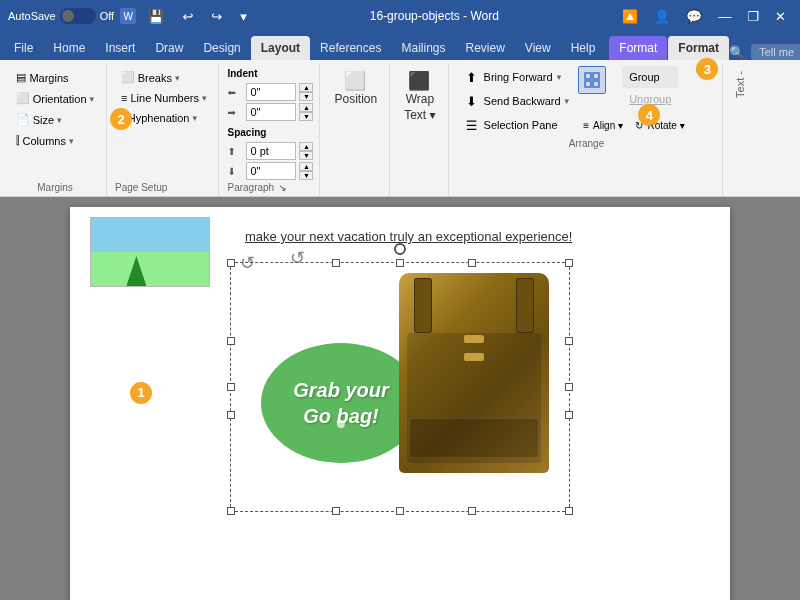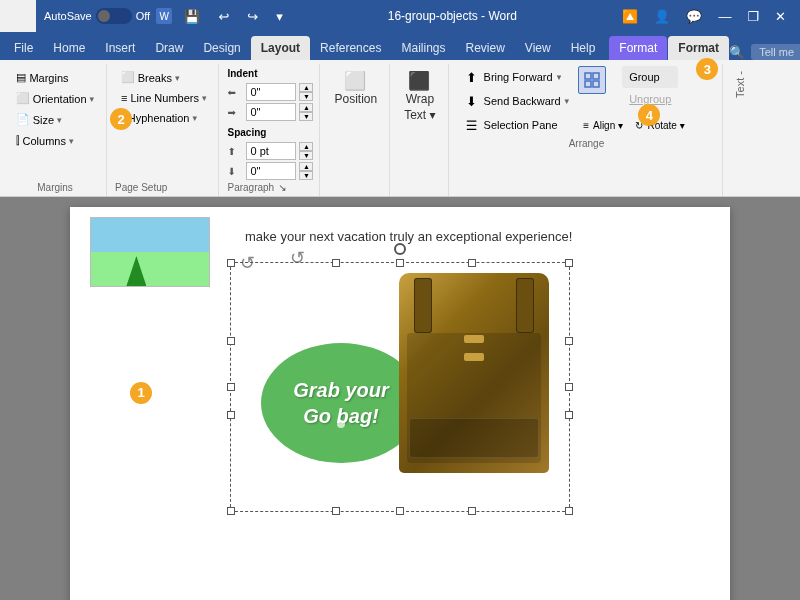--- a/index.html
+++ b/index.html
@@ -7,21 +7,20 @@
 
     
     .title-bar {
       background: #2b579a;
       height: 32px;
       display: flex;
       align-items: center;
       justify-content: space-between;
       padding: 0 8px;
       color: white;
-      margin-left: 36px;
     }
     .title-bar-left { display: flex; align-items: center; gap: 6px; }
     .title-bar-center { font-size: 12px; color: white; flex: 1; text-align: center; }
     .title-bar-right { display: flex; align-items: center; gap: 4px; }
     .autosave-area { display: flex; align-items: center; gap: 4px; font-size: 11px; }
     .autosave-toggle { background: #1e4080; border-radius: 10px; width: 36px; height: 16px; display: flex; align-items: center; padding: 2px; }
     .autosave-knob { background: #666; border-radius: 50%; width: 12px; height: 12px; }
     .title-icon { width: 16px; height: 16px; background: #4472c4; border-radius: 2px; display: flex; align-items: center; justify-content: center; font-size: 10px; color: white; }
     .tb-btn { color: white; background: none; border: none; cursor: pointer; padding: 4px 6px; font-size: 13px; }
 
@@ -523,21 +522,21 @@
 
 <div class="doc-area">
   <div class="doc-page">
 
     <div class="doc-thumbnail">
       <div class="thumbnail-img">
         <div class="thumbnail-tree"></div>
       </div>
     </div>
 
-    <div class="doc-text" style="margin-left:135px;margin-top:0px;">
+    <div class="doc-text" style="margin-left:135px;margin-top:0px;text-decoration:underline;">
       <span>make your next vacation truly an exceptional experience!</span>
     </div>
 
     <div style="position:relative;margin-top:15px;">
 
       <div class="step-badge" style="position:absolute;left:20px;top:120px;background:#f5a623;z-index:30;">
         <span>1</span>
       </div>
 
       <div style="position:absolute;top:-15px;left:180px;font-size:18px;color:#888;">↺</div>

